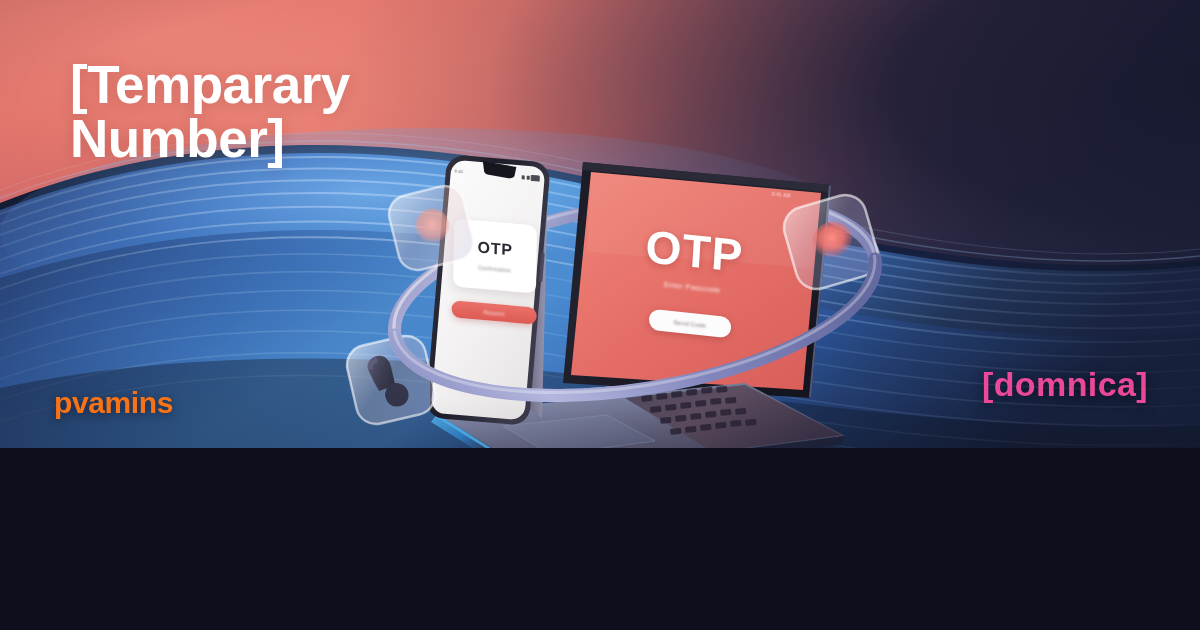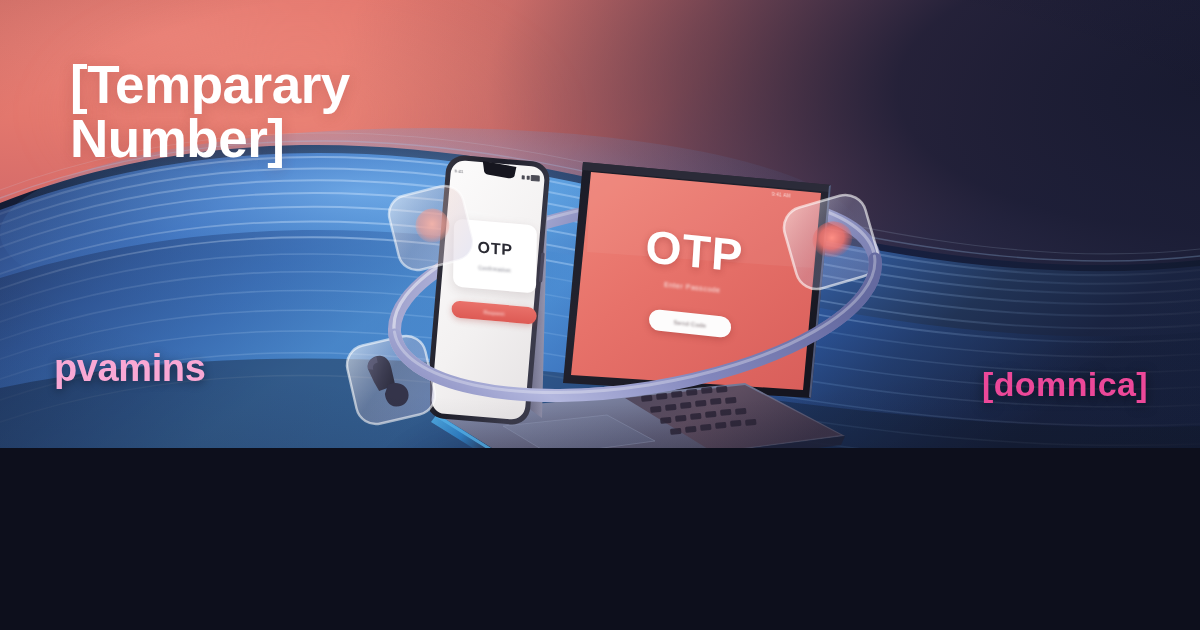--- a/index.html
+++ b/index.html
@@ -62,23 +62,23 @@
     line-height: 1.02;
     letter-spacing: -0.5px;
     white-space: pre-line;
     text-shadow: 0 2px 14px rgba(120,40,40,0.22);
   }
 
   
   .brand-left {
     position: absolute;
     left: 54px;
-    bottom: 58px;
-    color: #f9a8d4;
-    font-size: 38px;
+    bottom: 28px;
+    color: #f97316;
+    font-size: 30px;
     font-weight: 700;
     letter-spacing: -0.4px;
     text-shadow: 0 2px 10px rgba(0,0,0,0.45);
   }
   .brand-right {
     position: absolute;
     right: 52px;
     bottom: 44px;
     color: #ec4899;
     font-size: 34px;

